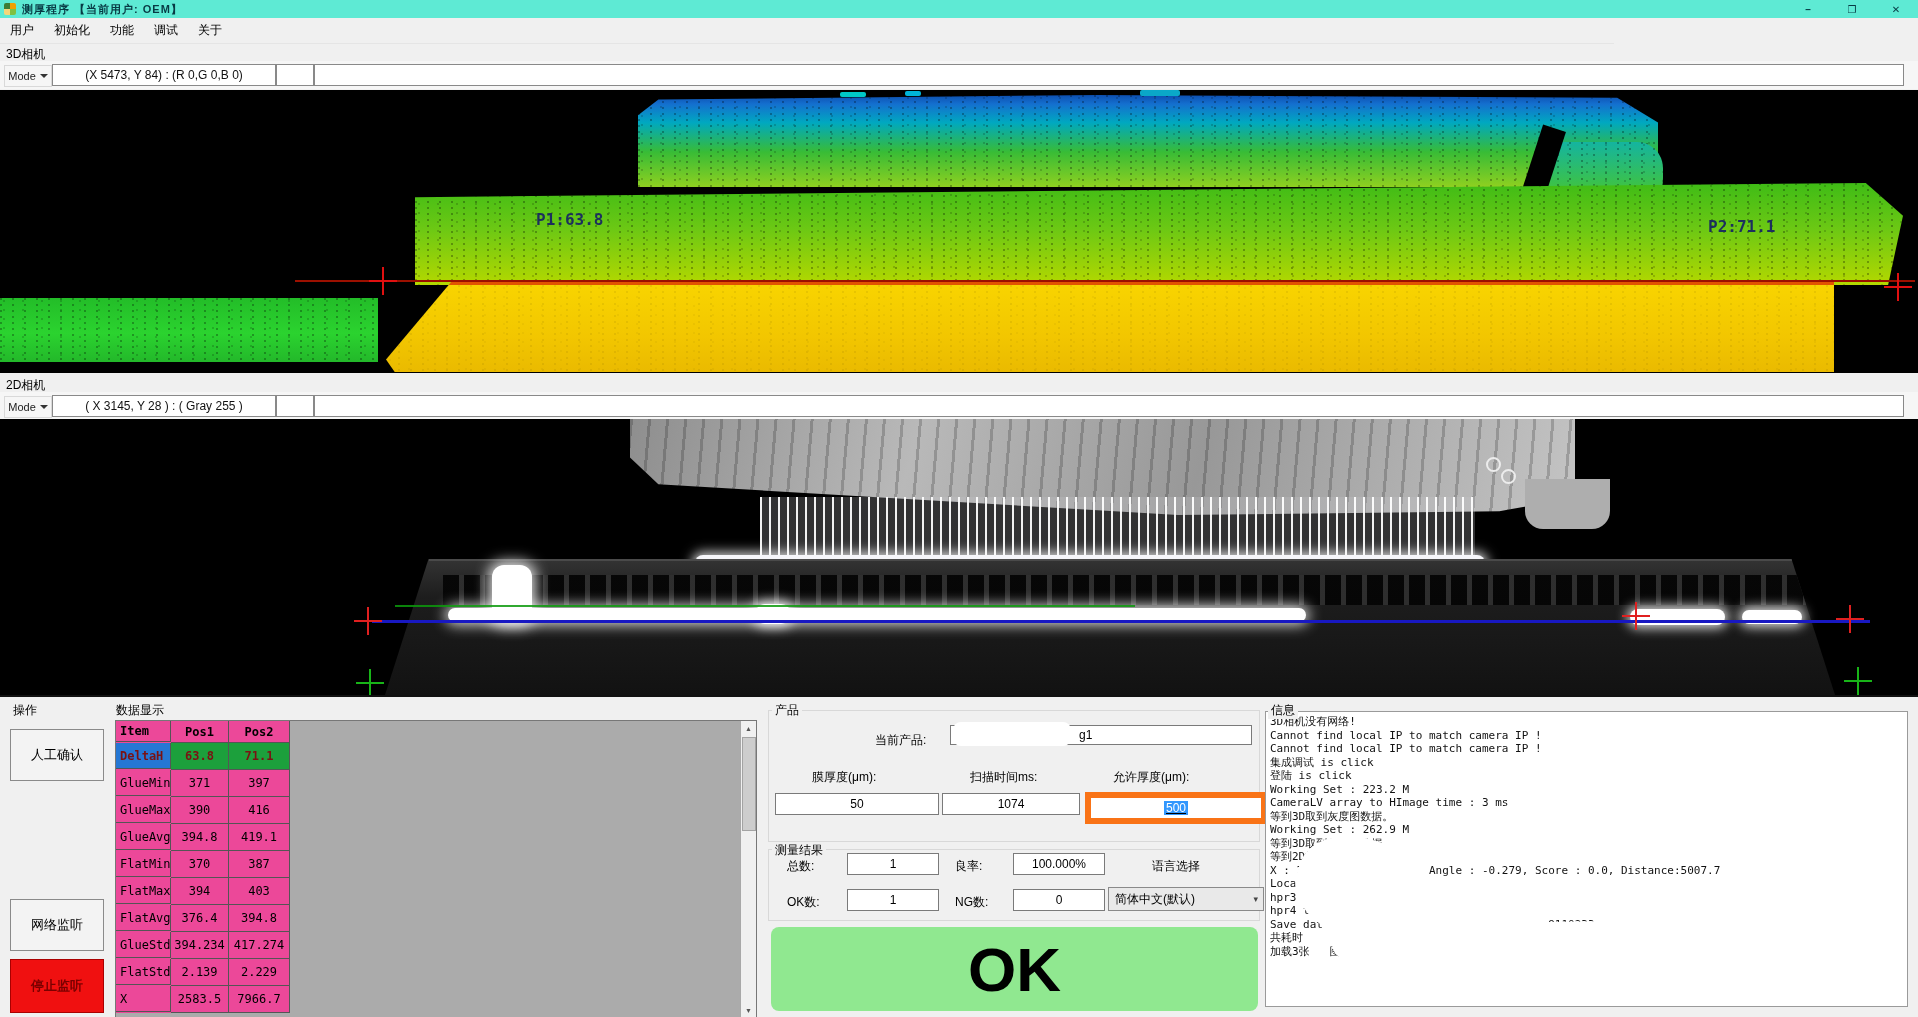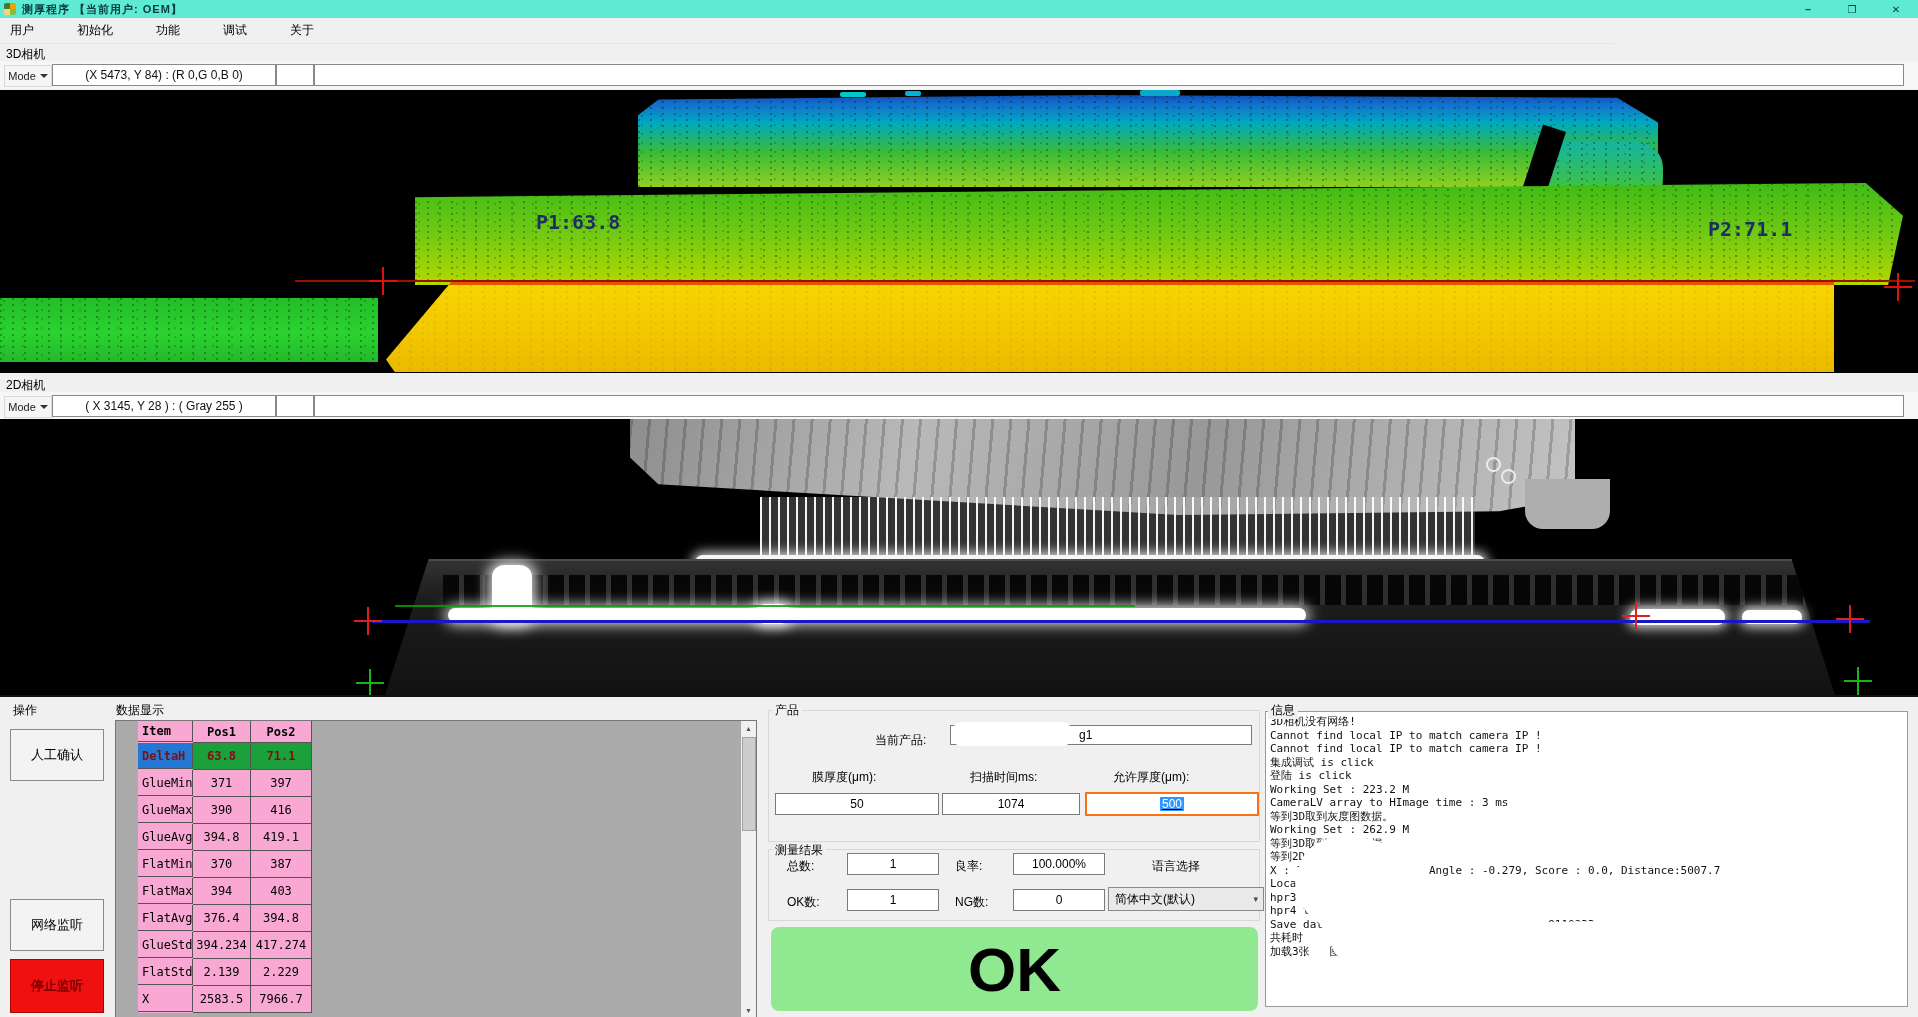--- a/index.html
+++ b/index.html
@@ -8,65 +8,65 @@
   .abs{position:absolute;}
   
   .titlebar{left:0;top:0;width:1918px;height:18px;background:#5eead4;display:flex;align-items:center;}
   .app-icon{width:12px;height:12px;margin:0 6px 0 4px;
     background:conic-gradient(#f0a000 25%,#80c040 0 50%,#f5d67a 0 75%,#3d7d35 0);border-radius:2px;}
   .apptitle{font-size:11px;font-weight:bold;color:#083a44;letter-spacing:1px;}
   .winbtns{position:absolute;right:0;top:0;height:18px;display:flex;}
   .winbtn{width:44px;height:18px;display:flex;align-items:center;justify-content:center;
     color:#083a44;font-size:10px;font-weight:bold;cursor:default;}
   
-  .menubar{left:0;top:18px;width:1614px;height:25px;background:#f0f0f0;display:flex;align-items:flex-start;border-bottom:1px solid #e5e5e5;gap:23px;}
+  .menubar{left:0;top:18px;width:1614px;height:25px;background:#f0f0f0;display:flex;align-items:flex-start;border-bottom:1px solid #e5e5e5;}
   .menu-item{padding:4px 10px;font-size:12px;}
   .seclabel{font-size:12px;}
   
   .toolbar{left:0;width:1918px;height:28px;background:#f6f6f6;}
   .modebtn{position:absolute;left:4px;top:4px;width:46px;height:20px;display:flex;align-items:center;justify-content:center;
      font-size:11px;color:#222;background:#f6f6f6;border:1px solid #d9d9d9;gap:4px;}
   .modearrow{width:0;height:0;border-left:4px solid transparent;border-right:4px solid transparent;border-top:4px solid #333;}
   .box{position:absolute;background:#fff;border:1px solid #898989;display:flex;align-items:center;justify-content:center;font-size:12px;color:#111;}
   
   .imgpane{left:0;width:1918px;background:#000;overflow:hidden;}
   .speckle::after{content:"";position:absolute;inset:0;pointer-events:none;
     background-image:radial-gradient(circle at 1px 1px,rgba(0,0,0,.85) 1px,transparent 1.3px),
                      radial-gradient(circle at 4px 3px,rgba(0,0,0,.5) 1px,transparent 1.3px);
     background-size:12px 6px,19px 9px;opacity:.33;}
   .speckle-light::after{opacity:.07;}
   .cross{position:absolute;width:28px;height:28px;pointer-events:none;}
   .cross::before{content:"";position:absolute;left:0;right:0;top:13px;height:2px;background:currentColor;}
   .cross::after{content:"";position:absolute;top:0;bottom:0;left:13px;width:2px;background:currentColor;}
-  .anno{position:absolute;font-family:"DejaVu Sans Mono",monospace;font-size:20px;font-weight:bold;color:#1c2f5e;}
+  .anno{position:absolute;font-family:"DejaVu Sans Mono",monospace;font-size:16px;font-weight:bold;color:#1c2f5e;}
   
   .panel{left:0;top:695px;width:1918px;height:322px;background:#f0f0f0;border-top:2px solid #111;}
   .grouplabel{position:absolute;font-size:12px;background:#f0f0f0;padding:0 3px;z-index:3;}
   .groupbox{position:absolute;border:1px solid #d8d8d8;background:#f0f0f0;}
   .btn{position:absolute;width:92px;height:50px;background:#f3f3f3;border:1px solid #8a8a8a;
        display:flex;align-items:center;justify-content:center;font-size:13px;}
   .btn-red{background:#f01010;color:#7a0000;font-weight:bold;border-color:#aa0000;}
   
   .tablewrap{position:absolute;left:115px;top:720px;width:640px;height:297px;background:#ababab;border:1px solid #777;display:flex;}
   .tcols{flex:0 0 174px;}
-  .trow{display:flex;background:#f9a8d4;margin-left:22px;}
+  .trow{display:flex;background:#ec4899;}
   .tcell{border-right:1px solid #555;border-bottom:1px solid #555;height:26px;display:flex;align-items:center;justify-content:center;
         font-family:"DejaVu Sans Mono",monospace;font-size:12px;}
   .thead .tcell{height:21px;font-weight:bold;}
   .c0{width:55px;justify-content:flex-start;padding-left:4px;box-sizing:border-box;}
   .c1{width:57px;} .c2{width:60px;}
   .trow.hl .tcell.c0{background:#2577d4;color:#7a1212;font-weight:bold;}
   .trow.hl .tcell.c1,.trow.hl .tcell.c2{background:#1ca03c;color:#7a1212;font-weight:bold;}
   .tscroll{position:absolute;right:0;top:0;width:15px;height:100%;background:#f0f0f0;border-left:1px solid #a8a8a8;}
   .tscroll .arrow{position:absolute;left:0;width:15px;height:15px;font-size:7px;color:#555;display:flex;align-items:center;justify-content:center;}
   .tscroll .thumb{position:absolute;left:1px;top:16px;width:12px;height:92px;background:#cdcdcd;border:1px solid #a3a3a3;}
   
   .flabel{position:absolute;font-size:12px;}
   .input{position:absolute;background:#fff;border:1px solid #7a7a7a;display:flex;align-items:center;justify-content:center;font-size:12px;}
-  .input.focus{border:2px solid #f97316;text-decoration:underline;}
+  .input.focus{border:6px solid #f97316;text-decoration:underline;}
   .selhl{background:#3297fd;color:#fff;padding:0 2px;}
   .select{position:absolute;background:#e9e9e9;border:1px solid #8a8a8a;display:flex;align-items:center;font-size:12px;padding-left:6px;}
   .select .chev{position:absolute;right:5px;font-size:9px;color:#444;}
   .okbanner{position:absolute;left:771px;top:927px;width:487px;height:84px;background:#90e890;
      display:flex;align-items:center;justify-content:center;font-size:62px;font-weight:bold;color:#000;border-radius:8px;}
   
   .logbox{position:absolute;left:1265px;top:711px;width:643px;height:296px;background:#fff;border:1px solid #9a9a9a;
      padding:3px 4px;box-sizing:border-box;overflow:hidden;}
   .logline{font-family:"DejaVu Sans Mono",monospace;font-size:11px;line-height:13.5px;white-space:pre;color:#111;}
   .blob{position:absolute;background:#fff;z-index:4;}

